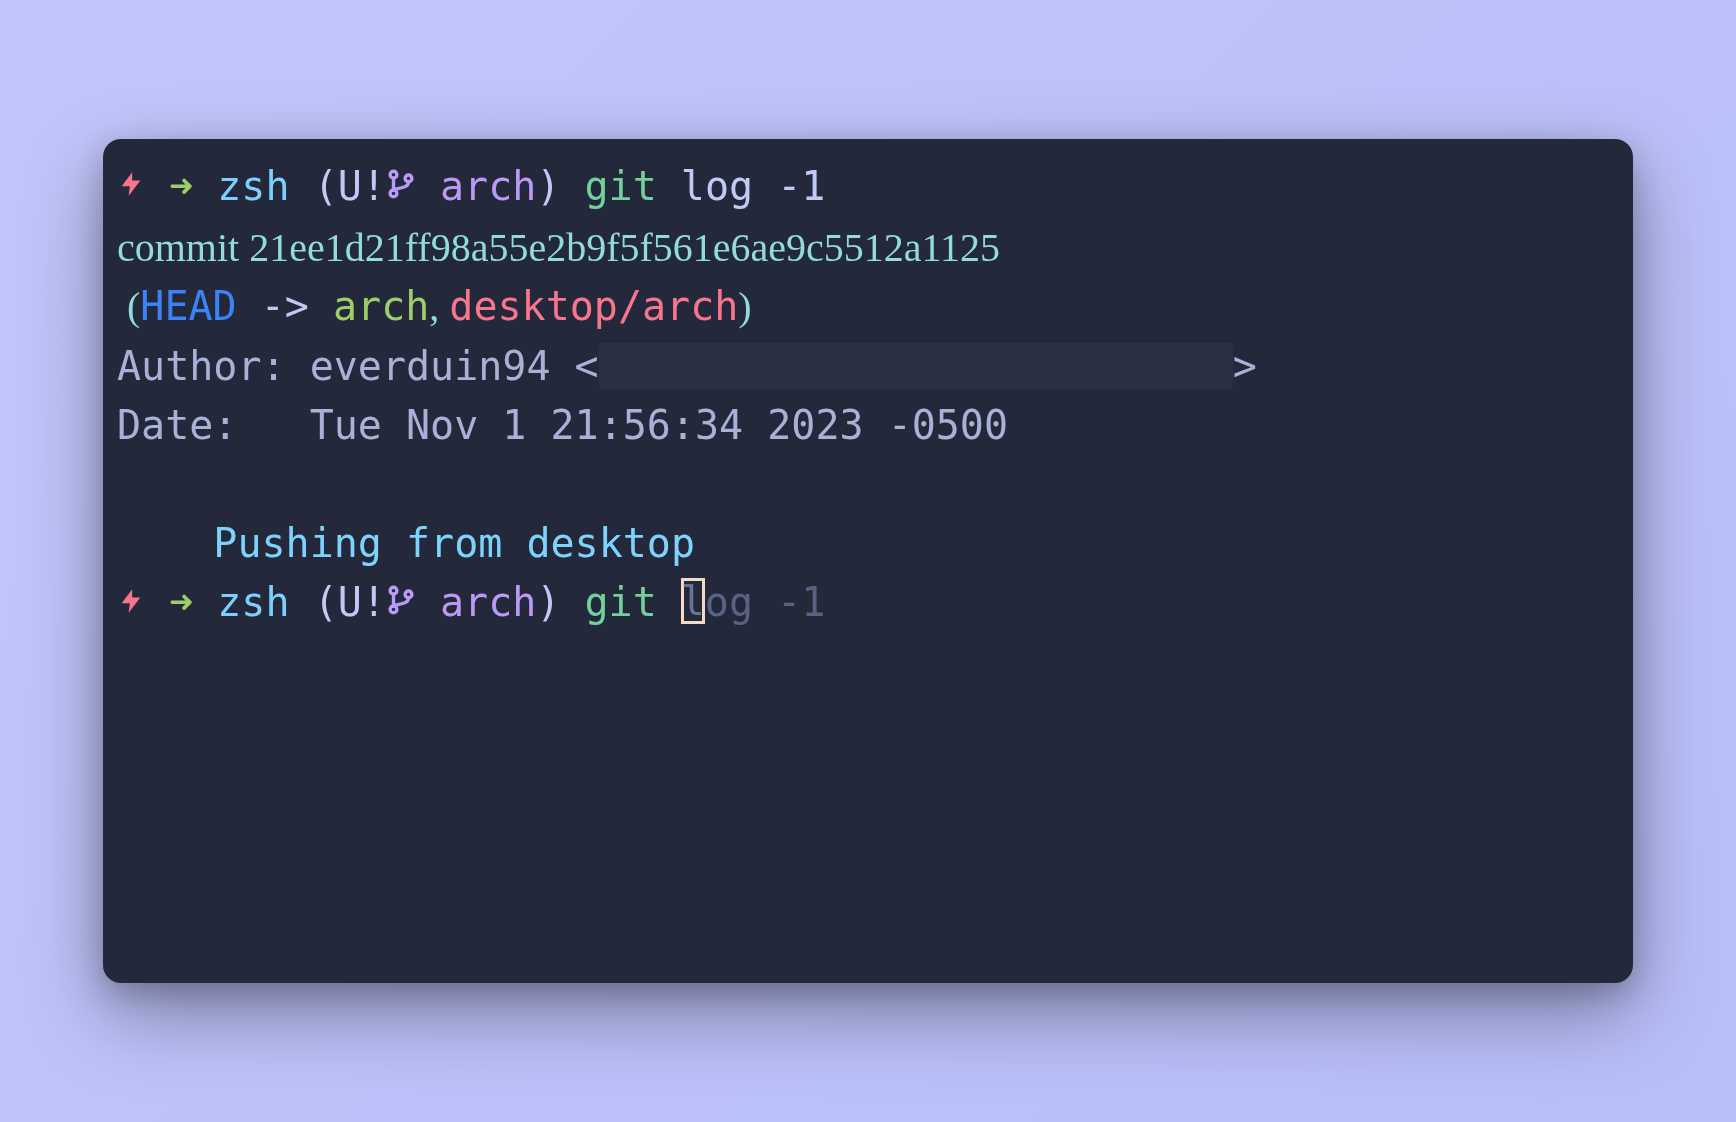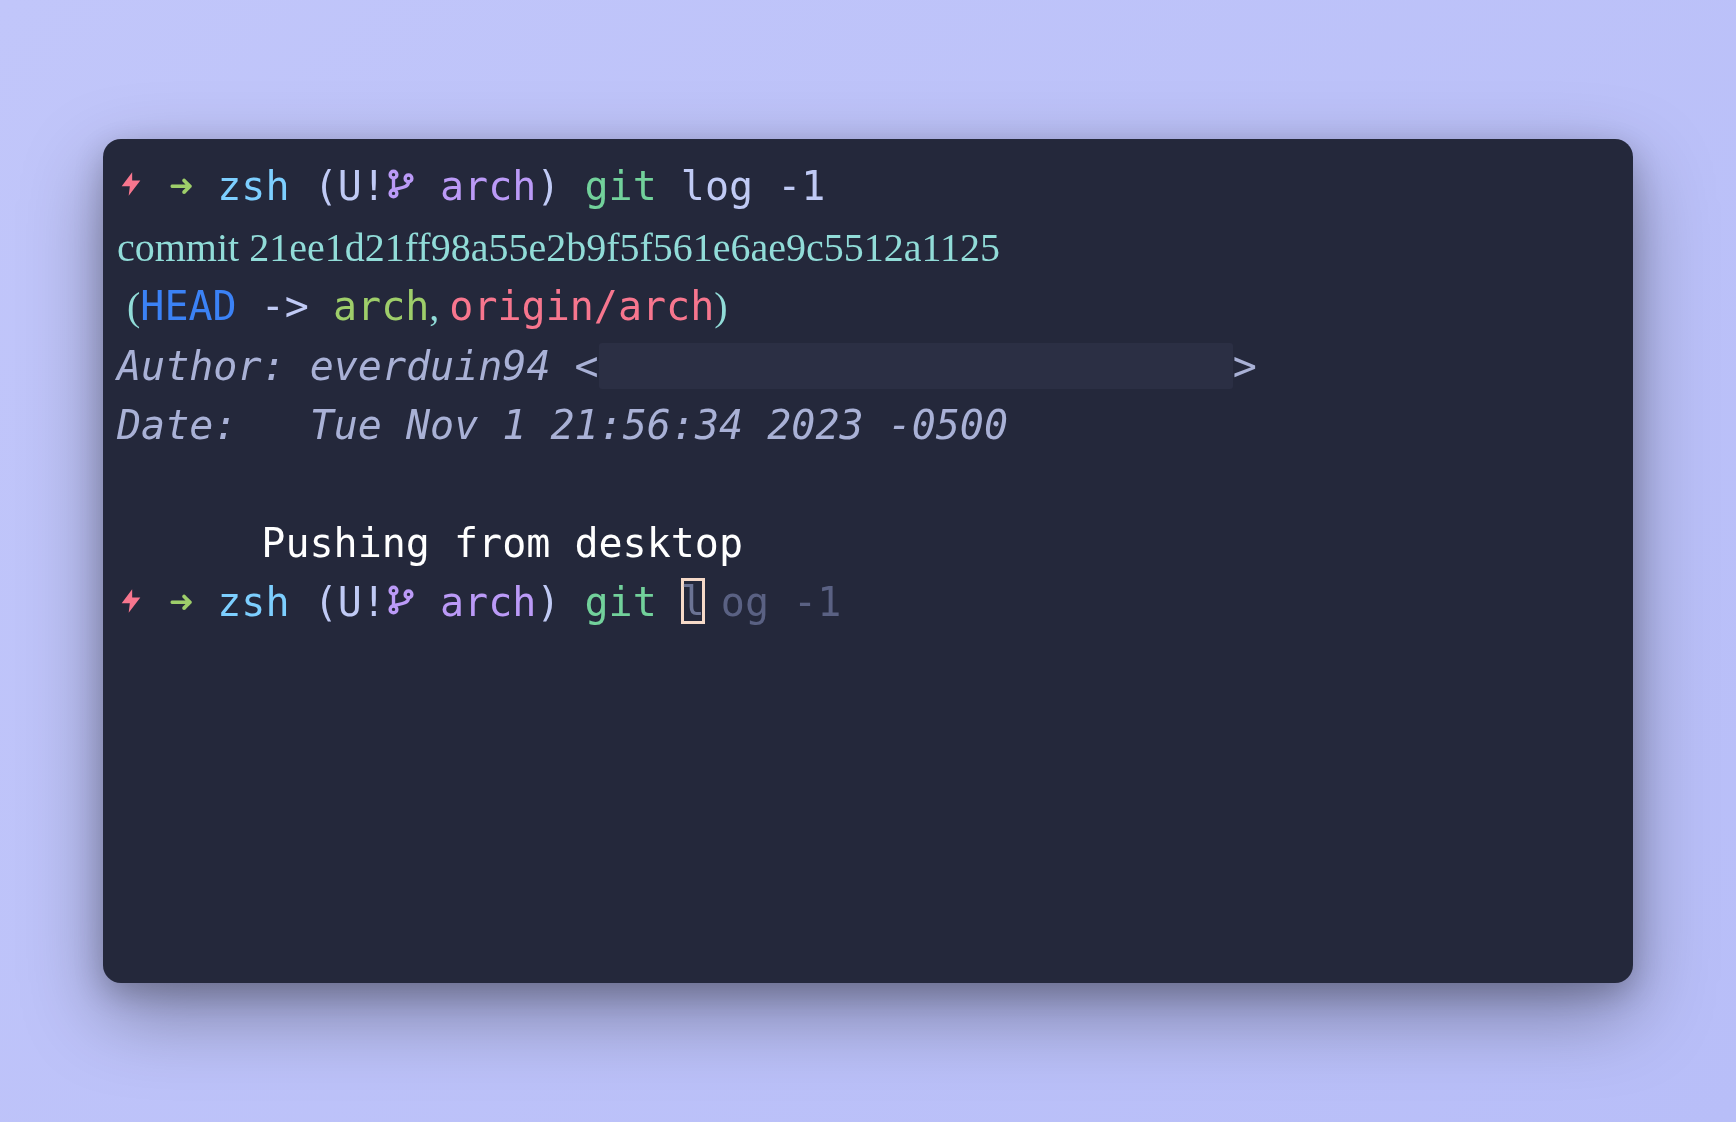--- a/index.html
+++ b/index.html
@@ -33,70 +33,70 @@
   .ustat { color: #c0caf5; }
   .branchicon { color: #bb9af7; }
   .branchname { color: #bb9af7; }
   .git { color: #72d19b; }
   .cmdargs { color: #c0caf5; }
   .commit-hash { color: #91dcd8; font-family: Liberation Serif, serif; }
   .head { color: #3b82f6; }
   .arrow-ref { color: #c0caf5; }
   .local-branch { color: #9ece6a; }
   .remote-branch { color: #f7768e; }
-  .muted { color: #a9b1d6; font-style: italic; }
+  .muted { color: #a9b1d6; }
   .emailbg {
     background: #2b2f44;
     color: #a9b1d6;
     padding: 0 4px;
     border-radius: 3px;
   }
-  .msg { color: #ffffff; margin-left: 48px; }
+  .msg { color: #7dd3fc; }
   .typed { color: #c0caf5; }
   .cursor {
     display: inline-block;
     width: 0.6em;
     height: 1.15em;
     border: 3px solid #f5d9c8;
     background: transparent;
     vertical-align: -0.2em;
     position: relative;
   }
   .cursor-inner {
     position: absolute;
     inset: 0;
     color: #6b7394;
     font-size: 40px;
     line-height: 1;
     display: flex;
     align-items: center;
     justify-content: center;
   }
-  .ghost { color: #5a6183; padding-left: 16px; }
+  .ghost { color: #5a6183; }
   .bolt svg { width: 0.7em; height: 1em; vertical-align: -0.06em; }
   .branch-svg { width: 0.75em; height: 0.9em; vertical-align: -0.04em; }
 </style>
 </head>
 <body>
 
 <div class="terminal">
 
   <div class="line"><span class="bolt"><svg viewBox="0 0 24 24" fill="currentColor">
           <path d="M13 2 L4 14 L11 14 L10 22 L20 9 L13 9 Z"></path>
         </svg></span> <span class="arrow">➜</span> <span class="shellname">zsh</span> <span class="paren">(</span><span class="ustat">U!</span><span class="branchicon"><svg class="branch-svg" viewBox="0 0 16 16" fill="none" stroke="currentColor" stroke-width="1.8">
           <circle cx="4" cy="3" r="1.8"></circle>
           <circle cx="4" cy="13" r="1.8"></circle>
           <circle cx="12" cy="5" r="1.8"></circle>
           <path d="M4 4.8 L4 11.2"></path>
           <path d="M12 6.8 C12 10 8 10 4 11"></path>
         </svg></span> <span class="branchname">arch</span><span class="paren">)</span> <span class="git">git</span> <span class="cmdargs">log -1</span></div>
 
   <div class="line"><span class="commit-hash">commit </span><span class="commit-hash">21ee1d21ff98a55e2b9f5f561e6ae9c5512a1125</span></div>
 
-  <div class="line"><span class="commit-hash"> (</span><span class="head">HEAD</span><span class="arrow-ref"> -&gt; </span><span class="local-branch">arch</span><span class="commit-hash">, </span><span class="remote-branch">origin/arch</span><span class="commit-hash">)</span></div>
+  <div class="line"><span class="commit-hash"> (</span><span class="head">HEAD</span><span class="arrow-ref"> -&gt; </span><span class="local-branch">arch</span><span class="commit-hash">, </span><span class="remote-branch">desktop/arch</span><span class="commit-hash">)</span></div>
 
   <div class="line"><span class="muted">Author: </span><span class="muted">everduin94</span><span class="muted"> &lt;</span><span class="emailbg">                          </span><span class="muted">&gt;</span></div>
 
   <div class="line"><span class="muted">Date:   </span><span class="muted">Tue Nov 1 21:56:34 2023 -0500</span></div>
 
   <div class="line">&nbsp;</div>
 
   <div class="line"><span>    </span><span class="msg">Pushing from desktop</span></div>
 
   <div class="line"><span class="bolt"><svg viewBox="0 0 24 24" fill="currentColor">

